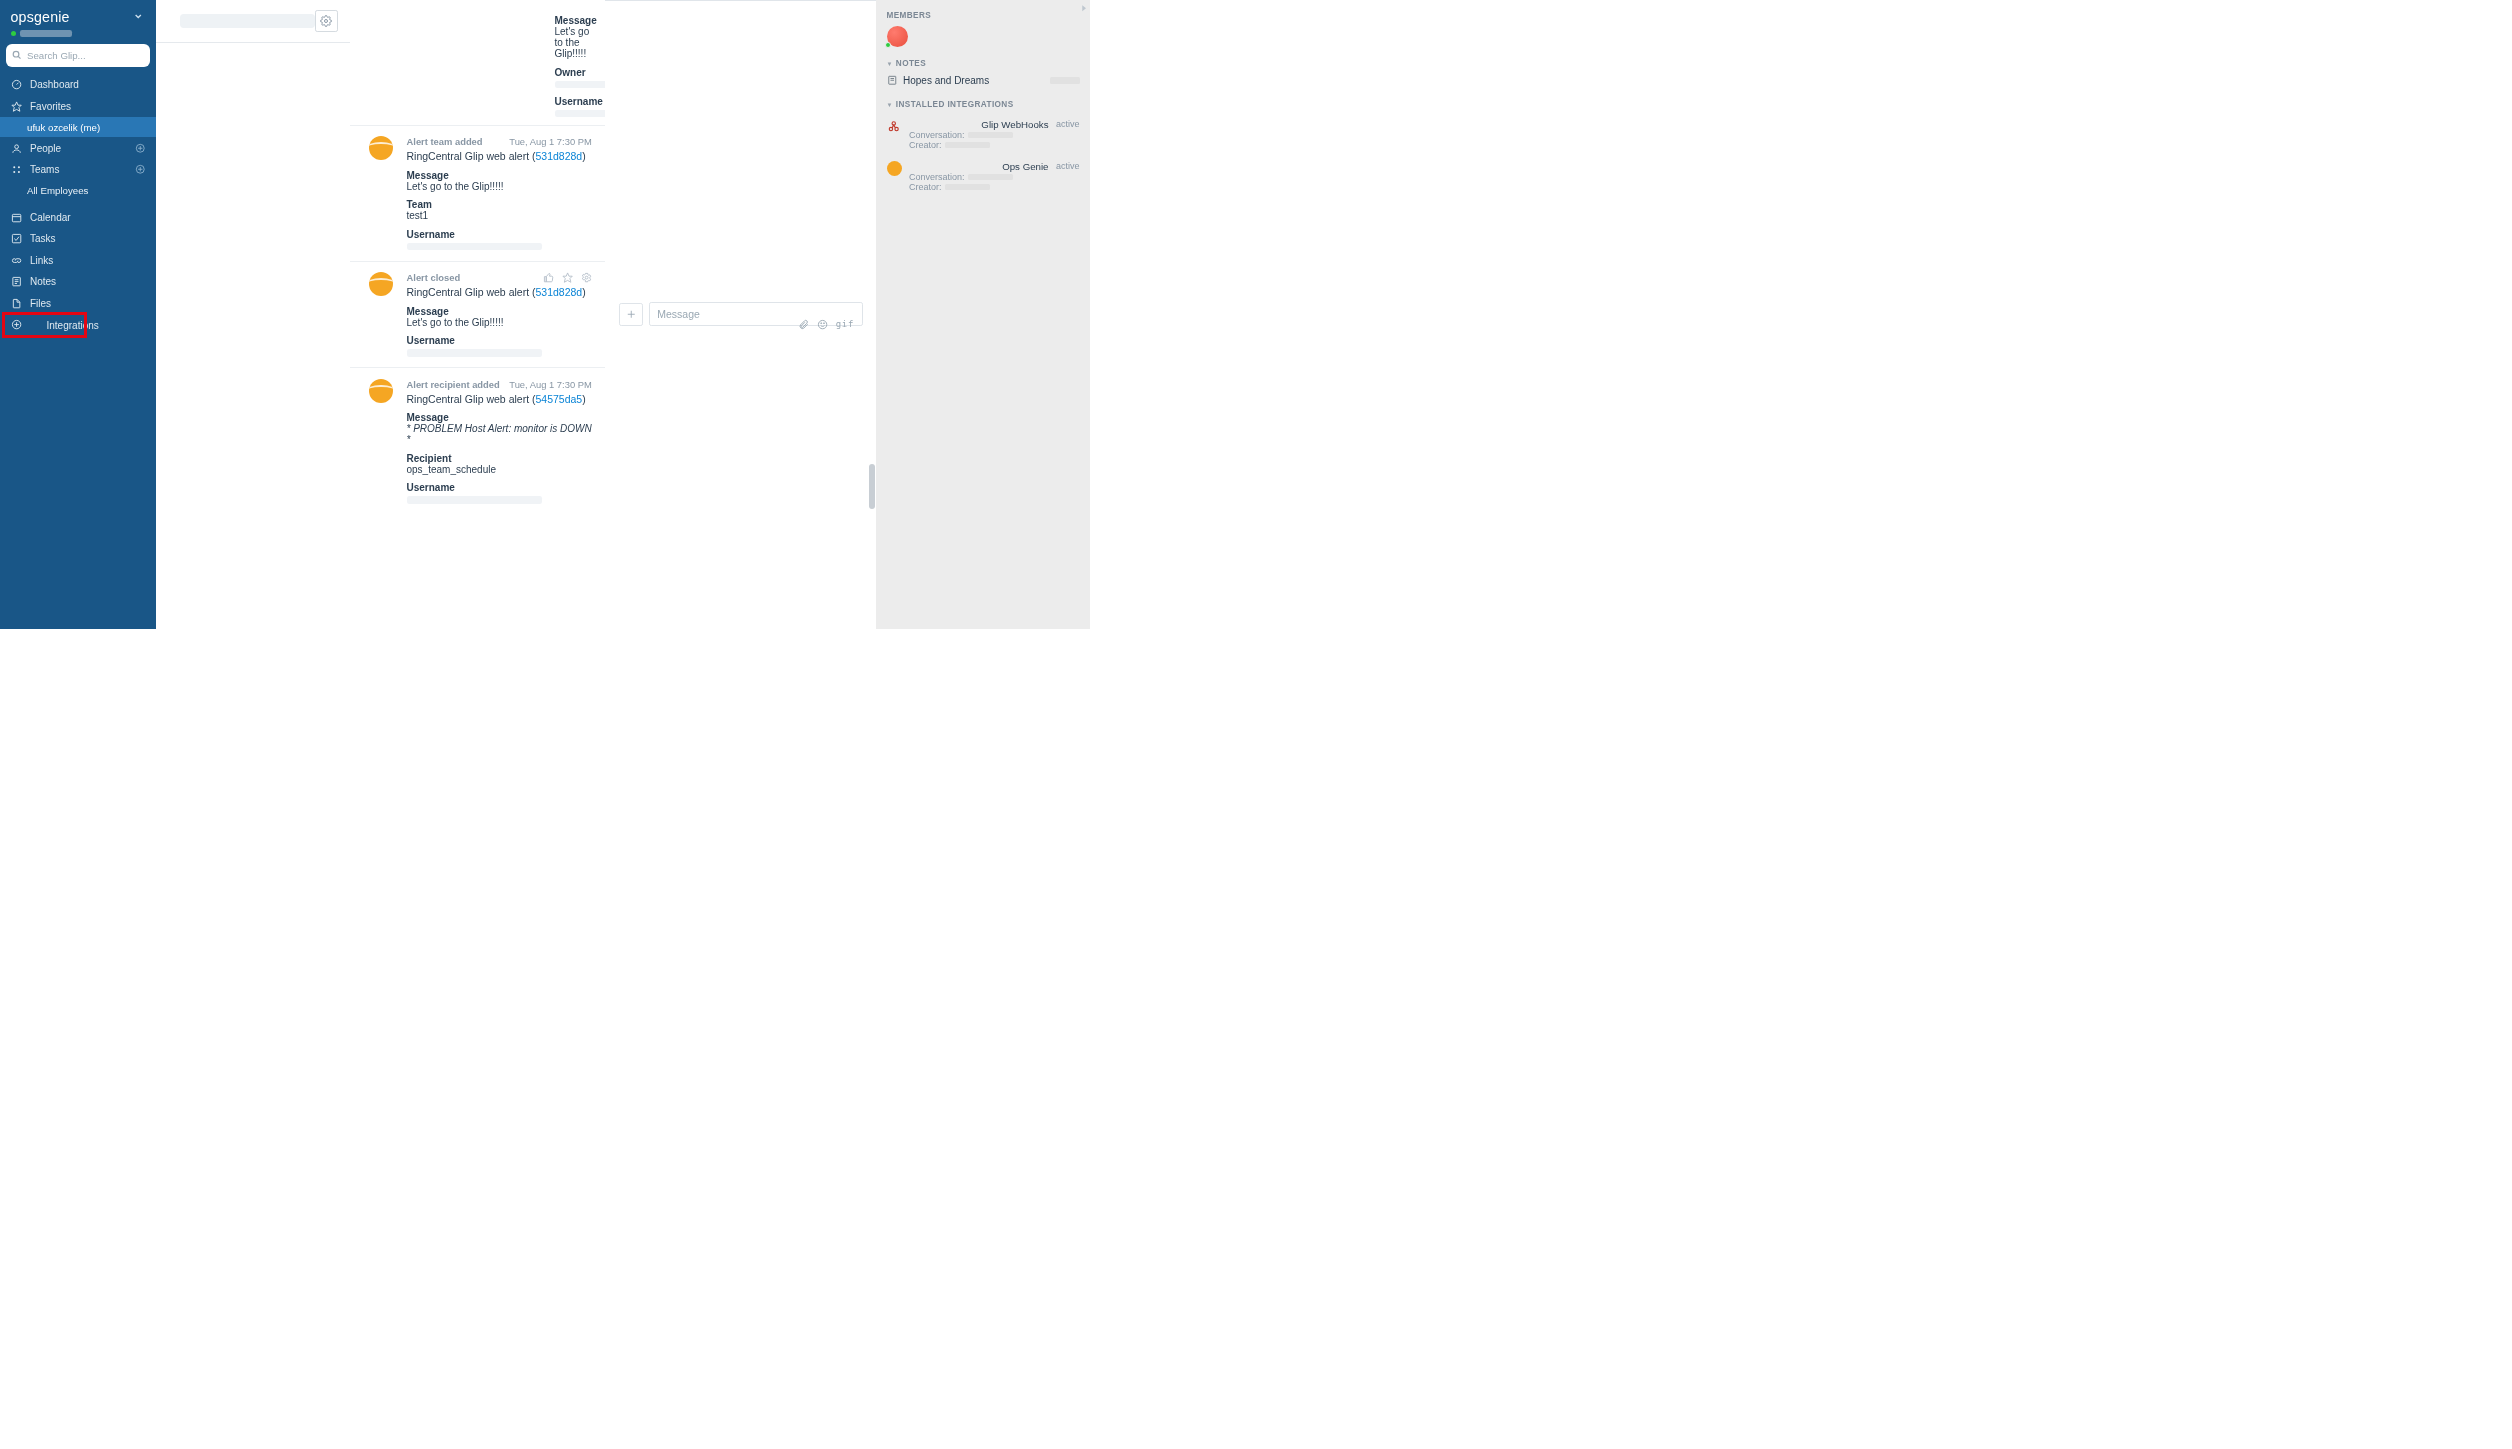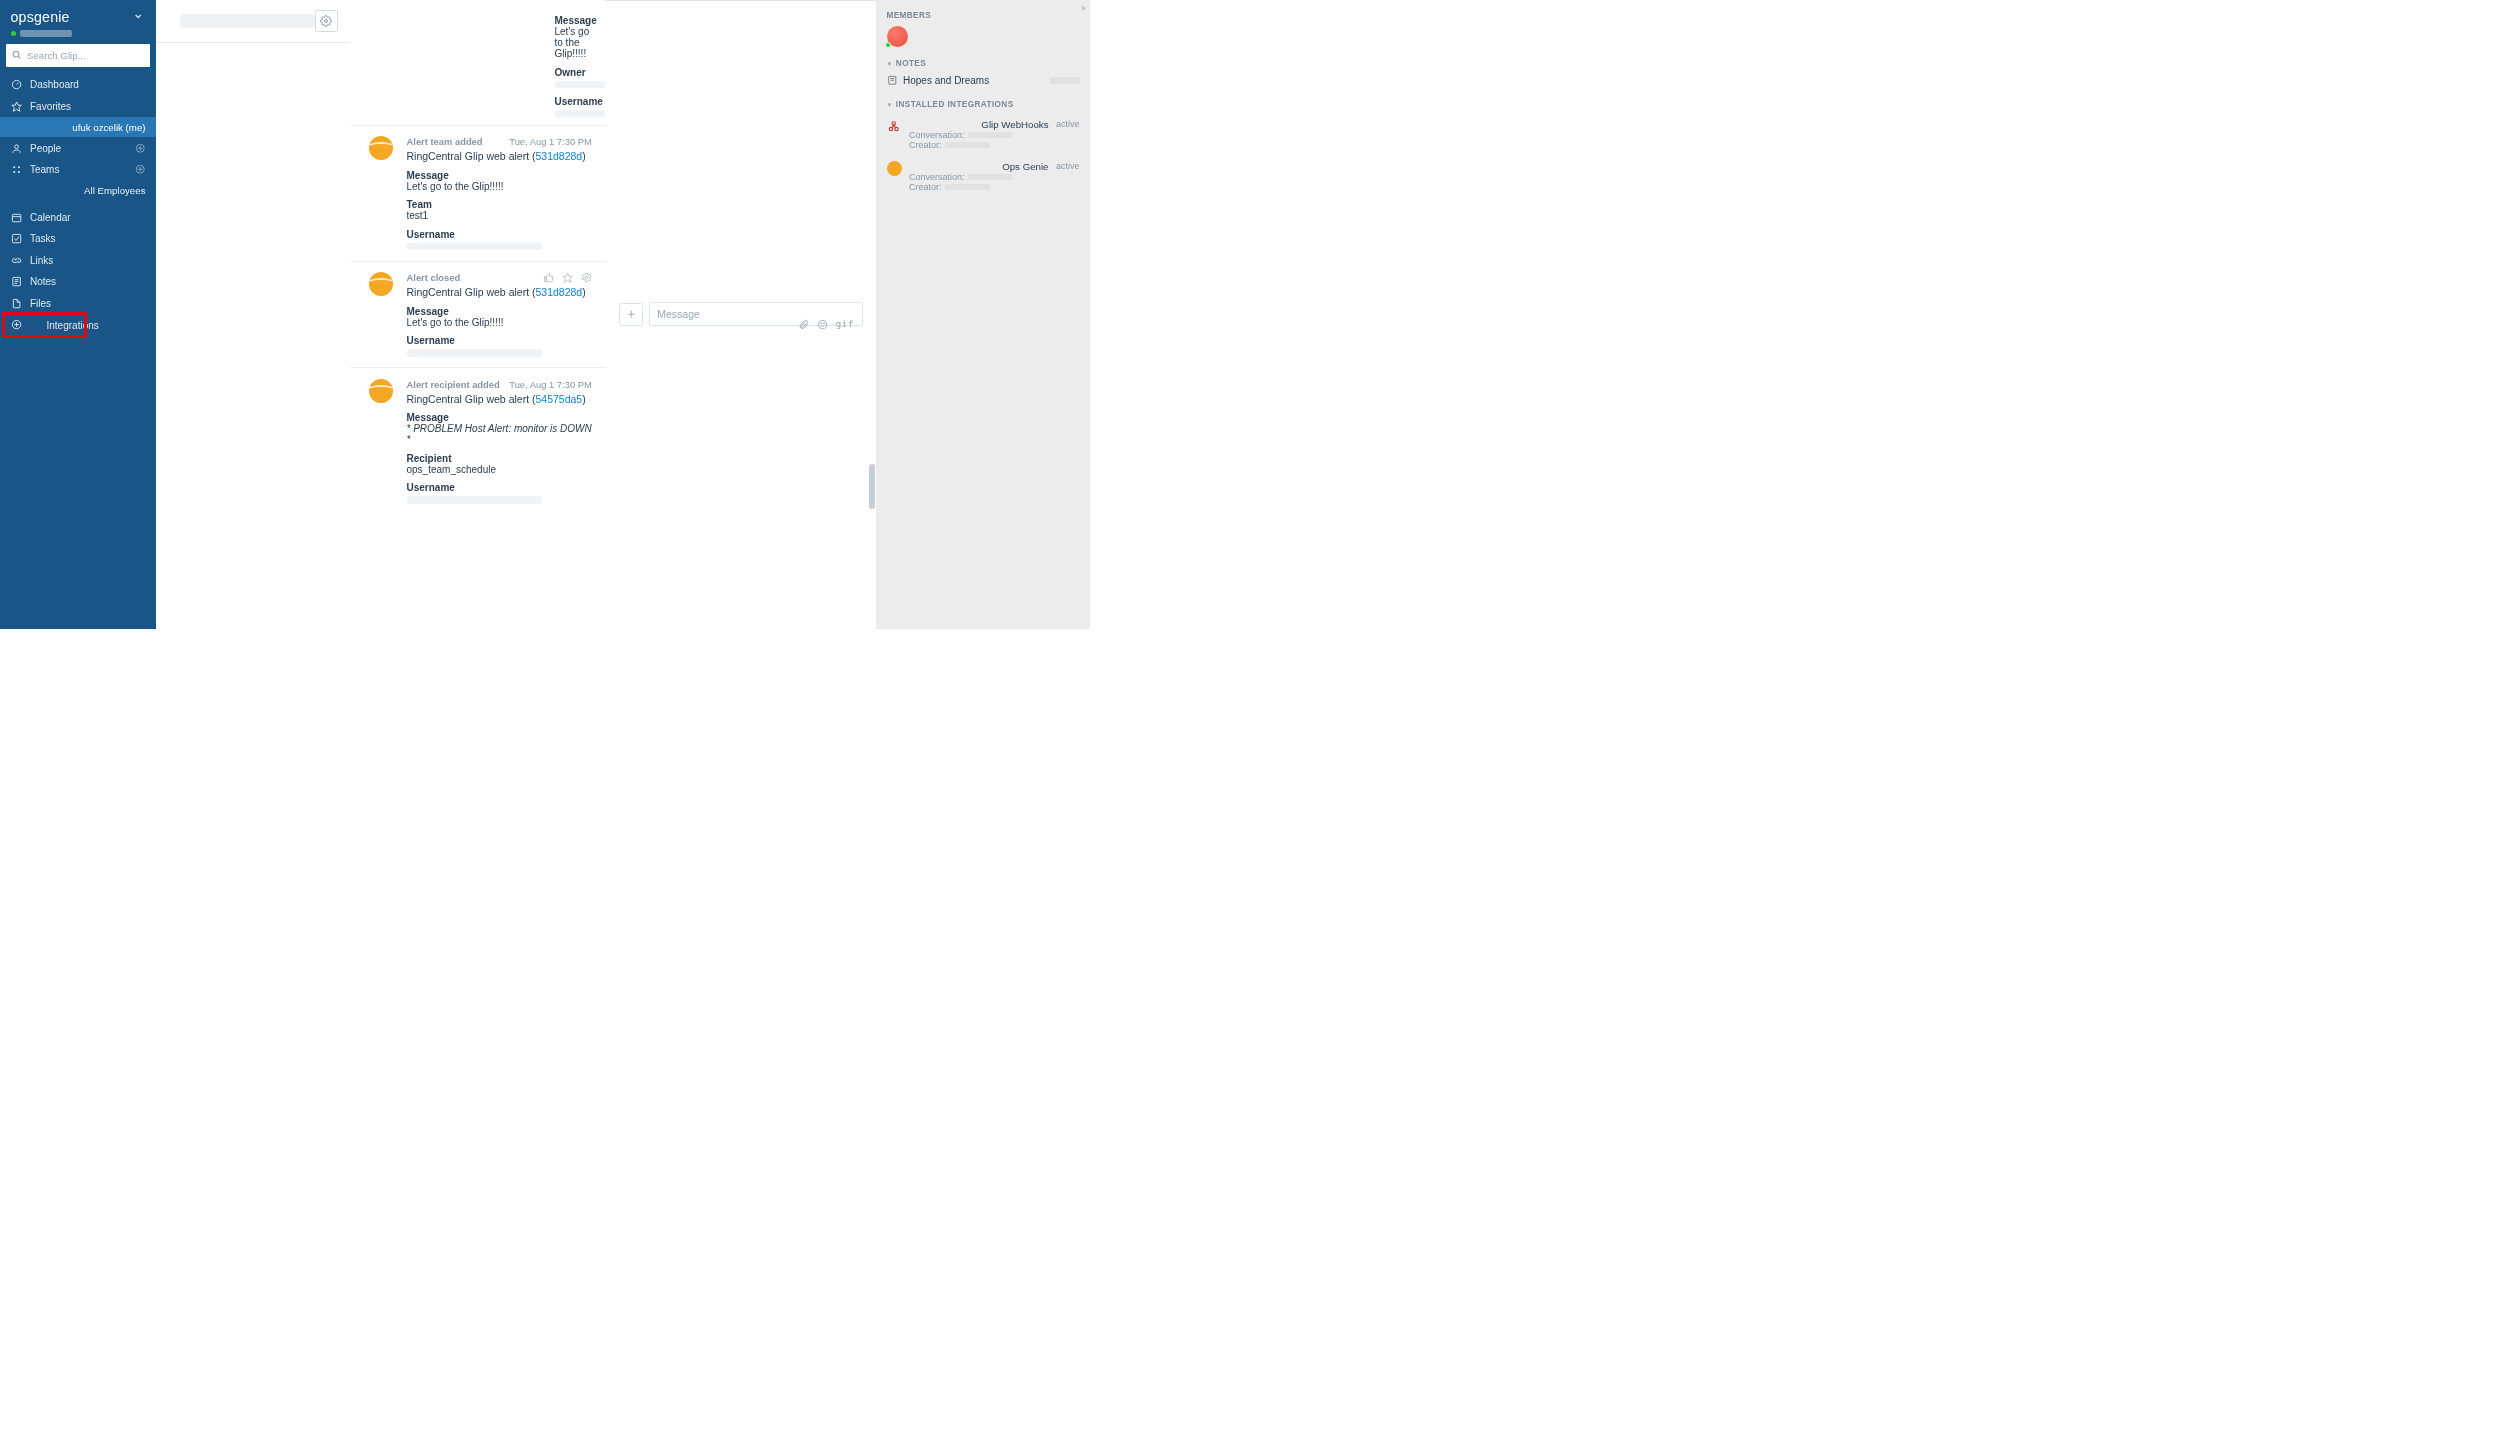--- a/index.html
+++ b/index.html
@@ -55,33 +55,33 @@
   height: 6.7px; border-radius: 2.2px;
   background: #f0f0f0;
 }
 .sb-status .redact { width: 52px; opacity:0.4; }
 
 .sb-search-wrap { padding: 0 6px 7.5px 6px; }
 .sb-search { position: relative; }
 .sb-search input {
   width: 100%;
   height: 22.5px;
-  border: none; border-radius: 1px;
+  border: none; border-radius: 6px;
   background: #fff;
   padding: 0 23px 0 21px;
   font-size: 9.7px;
   color: #555;
 }
 .sb-search input::placeholder { color: #9aa8b3; }
 .sb-search .icon {
   position: absolute; left: 6px; top: 50%; transform: translateY(-50%);
   color: #9aa8b3;
 }
 
-.sb-nav { flex: 1; text-align: right; }
+.sb-nav { flex: 1; }
 .sb-item {
   display: flex; align-items: center; gap: 7.5px;
   padding: 5.2px 10.5px;
   font-size: 10px;
   color: #dfe9f0;
   cursor: pointer;
 }
 .sb-item .icon { width: 12px; display:flex; align-items:center; justify-content:center; }
 .sb-item .add-icon {
   margin-left: auto; color: #8fb3cf;

